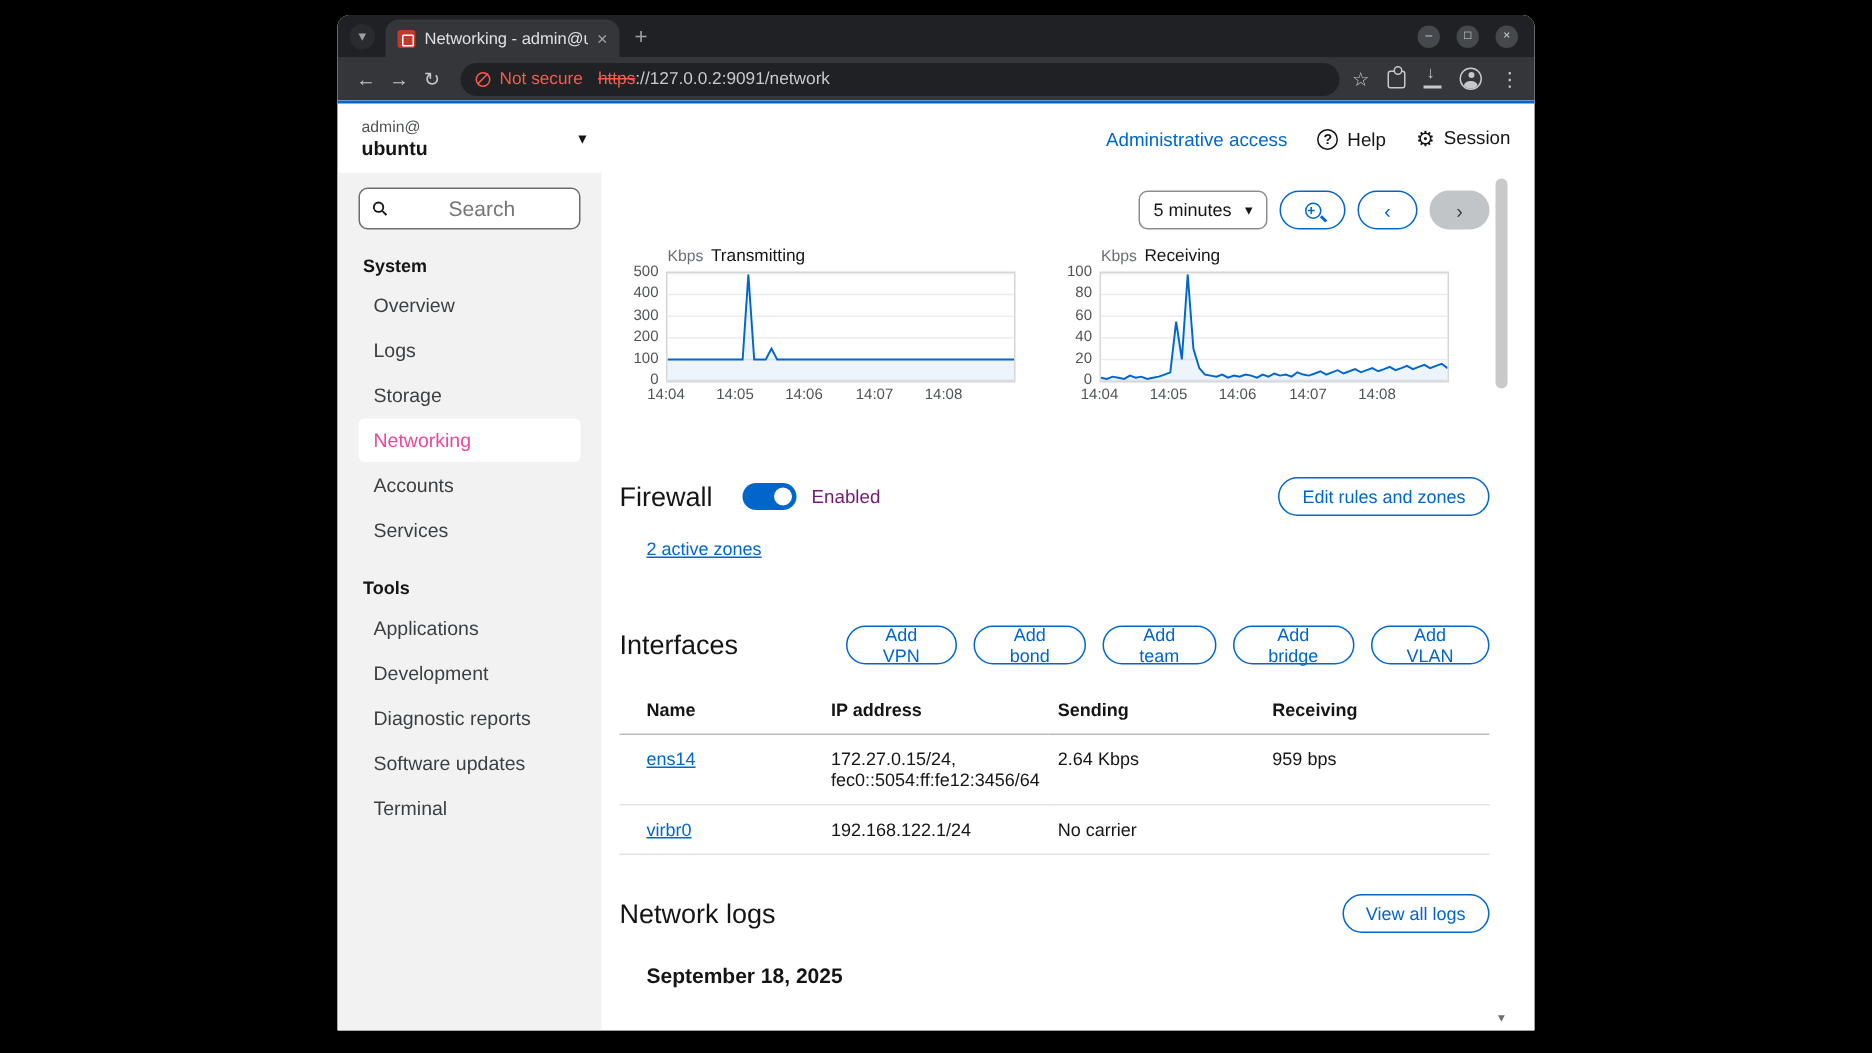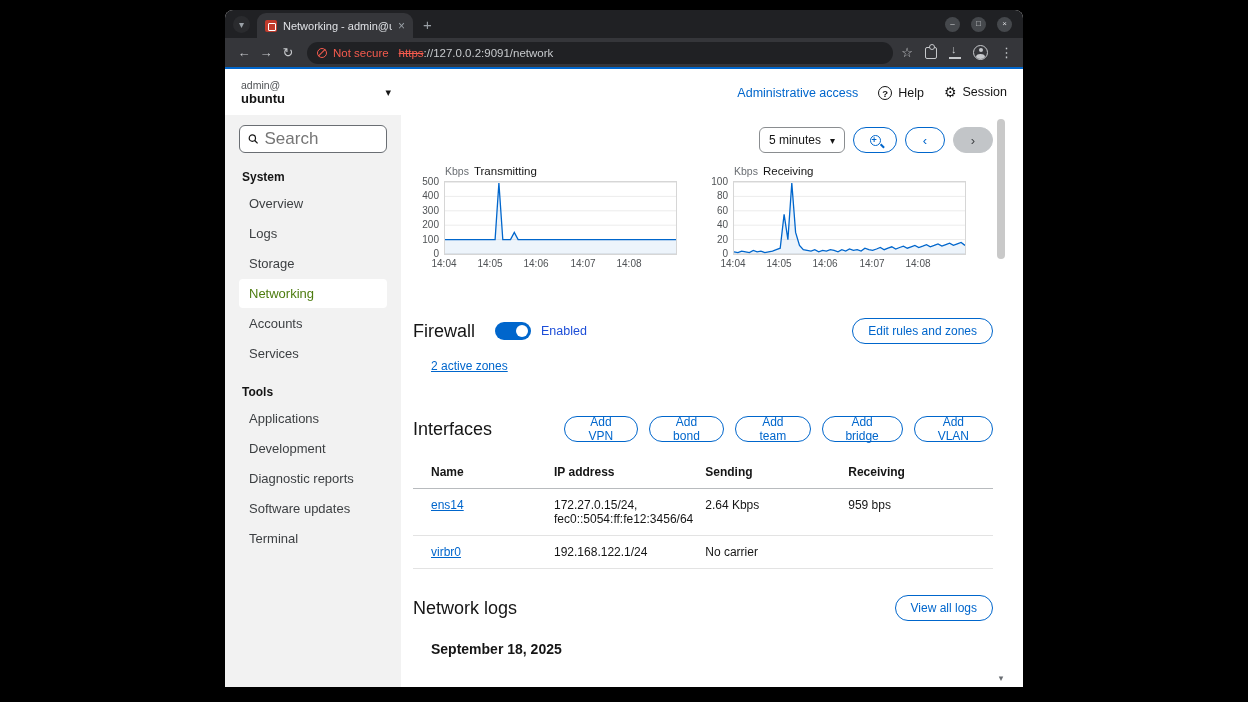--- a/index.html
+++ b/index.html
@@ -58,24 +58,24 @@
   .link { color:#0066cc; }
   .hdr-btn { display:flex; align-items:center; gap:6px; }
   .q-icon { width:14px; height:14px; border:1.4px solid #151515; border-radius:50%; font-size:9.5px; line-height:13px; text-align:center; font-weight:bold; }
   .gear { font-size:14px; }
 
   .app-body { flex:1; display:flex; overflow:hidden; position:relative; }
 
   .sidebar { width:176px; background:#f2f2f2; padding:10px 14px; flex:none; }
   .search-box { height:28px; background:#fff; border:1px solid #6a6e73; border-radius:6px;
                 display:flex; align-items:center; padding:0 8px; gap:6px; }
-  .search-box input { border:none; outline:none; width:100%; font-size:17px; color:#151515; font-family:inherit; background:transparent; }
+  .search-box input { border:none; outline:none; width:100%; font-size:14px; color:#151515; font-family:inherit; background:transparent;text-align:center; }
   .nav-title { font-size:12px; font-weight:bold; color:#151515; margin:17px 3px 5px; }
   .nav-item { font-size:13px; color:#3c3f42; padding:7px 10px; border-radius:4px; margin:1px 0; }
-  .nav-item.selected { background:#fff; color:#4d7c0f; }
+  .nav-item.selected { background:#fff; color:#ec4899; }
 
   .main { flex:1; padding:12px 30px 0 12px; overflow:hidden; position:relative; }
 
   .controls-row { display:flex; justify-content:flex-end; gap:8px; }
   .select { height:26px; border:1px solid #8a8d90; border-radius:6px; background:#fff;
             display:flex; align-items:center; gap:9px; padding:0 9px; font-size:12px; color:#151515; }
   .pill-btn { height:26px; border-radius:13px; border:1px solid #0066cc; background:#fff; color:#0066cc;
               display:flex; align-items:center; justify-content:center; font-size:13px; }
   .pill-btn.w40 { width:40px; }
   .pill-btn.w44 { width:44px; }
@@ -90,21 +90,21 @@
   .chart-title .unit { color:#6a6e73; font-size:10.5px; margin-right:5px; }
   .chart-body { display:flex; margin-top:4px; }
   .ylabels { width:28px; height:74px; position:relative; font-size:10px; color:#4f5255; }
   .plot { width:233px; height:74px; border:1px solid #d6d6d6; background:#fff; }
   .xlabels { height:14px; position:relative; margin-left:28px; margin-top:3px; font-size:10px; color:#4f5255; }
 
   .section-head { display:flex; align-items:center; }
   h2.sec { font-size:18px; font-weight:400; color:#151515; }
   .toggle { width:36px; height:18px; border-radius:9px; background:#0066cc; position:relative; margin-left:20px; }
   .toggle:after { content:""; position:absolute; right:3px; top:3px; width:12px; height:12px; border-radius:50%; background:#fff; }
-  .toggle-label { font-size:12.5px; color:#1d4ed8; margin-left:10px; }
+  .toggle-label { font-size:12.5px; color:#701a75; margin-left:10px; }
   .outline-btn { height:26px; border-radius:13px; border:1px solid #0066cc; background:#fff; color:#0066cc;
                  font-size:12px; padding:0 15px; display:flex; align-items:center; font-family:inherit; }
   .ml-auto { margin-left:auto; }
   .firewall { margin-top:46px; }
   .zones-link { display:inline-block; margin:15px 0 0 18px; font-size:12px; color:#0066cc; text-decoration:underline; }
 
   .interfaces { margin-top:42px; }
   .if-buttons { display:flex; gap:11px; margin-left:72px; }
   table.if { width:100%; border-collapse:collapse; margin-top:14px; }
   table.if th { text-align:left; font-size:12px; color:#151515; padding:9px 6px; border-bottom:1px solid #b8bbbe; }

